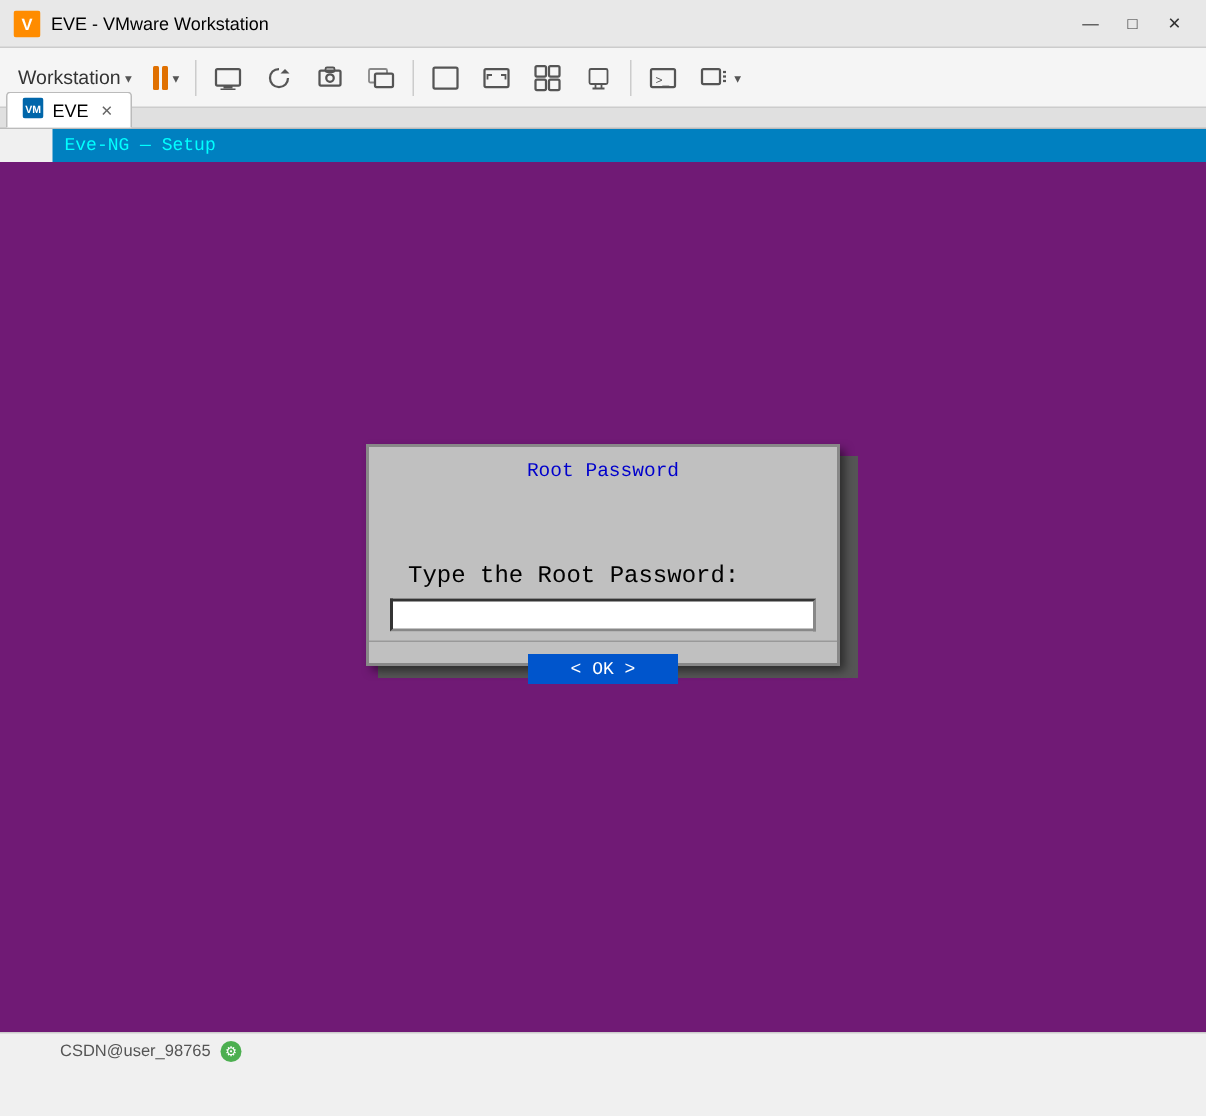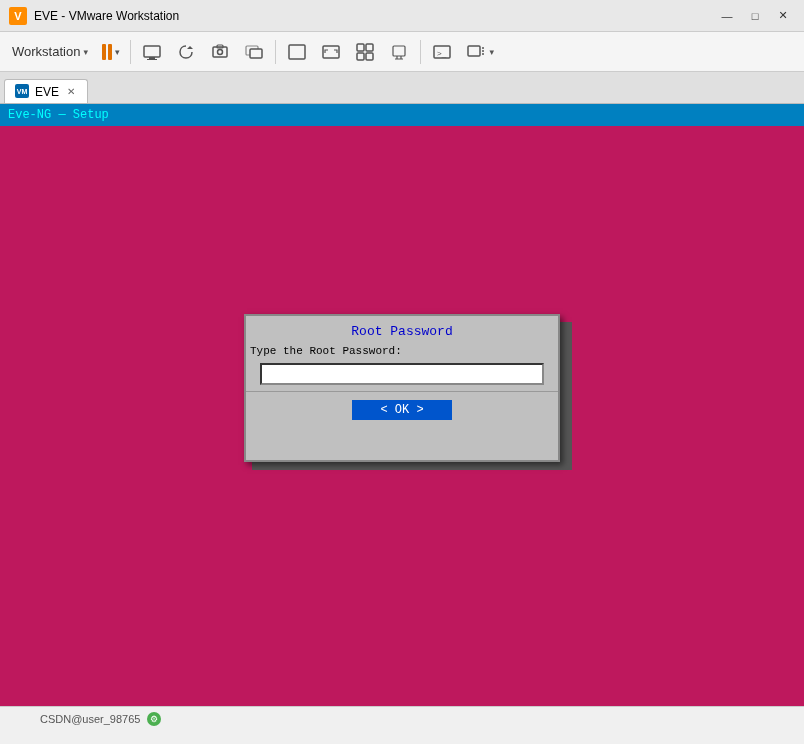--- a/index.html
+++ b/index.html
@@ -94,21 +94,21 @@
     }
     .pause-bar {
       width: 4px;
       height: 16px;
       background: #e07000;
       border-radius: 1px;
     }
 
     
     #tab-bar {
-      height: 32px;
+      height: 14px;
       background: #e0e0e0;
       border-bottom: 1px solid #bbb;
       display: flex;
       align-items: flex-end;
       padding: 0 4px;
     }
     .tab {
       height: 24px;
       padding: 0 10px;
       background: #f5f5f5;
@@ -135,32 +135,33 @@
       color: #0066aa;
     }
 
     
     #vm-bar {
       height: 22px;
       background: #0080c0;
       display: flex;
       align-items: center;
       padding: 0 8px;
+      margin-left: 35px;
     }
     #vm-title {
       color: #00ffff;
       font-family: 'Courier New', monospace;
       font-size: 12px;
     }
 
     
     #vm-screen {
       width: 804px;
       height: 580px;
-      background: #be185d;
+      background: #701a75;
       position: relative;
       display: flex;
       align-items: center;
       justify-content: center;
     }
 
     
     .dialog-shadow {
       position: absolute;
       top: 196px;
@@ -185,23 +186,24 @@
     .dialog-title {
       text-align: center;
       color: #0000cc;
       font-family: 'Courier New', monospace;
       font-size: 13px;
       padding: 8px 0 4px 0;
     }
 
     .dialog-label {
       font-family: 'Courier New', monospace;
-      font-size: 11px;
+      font-size: 16px;
       color: #000;
-      padding: 2px 4px;
+      padding: 2px 26px;
+      margin-top: 48px;
     }
 
     .dialog-input-wrapper {
       margin: 4px 14px;
       background: #fff;
       border: 2px inset #888;
       height: 22px;
       display: flex;
       align-items: center;
     }

